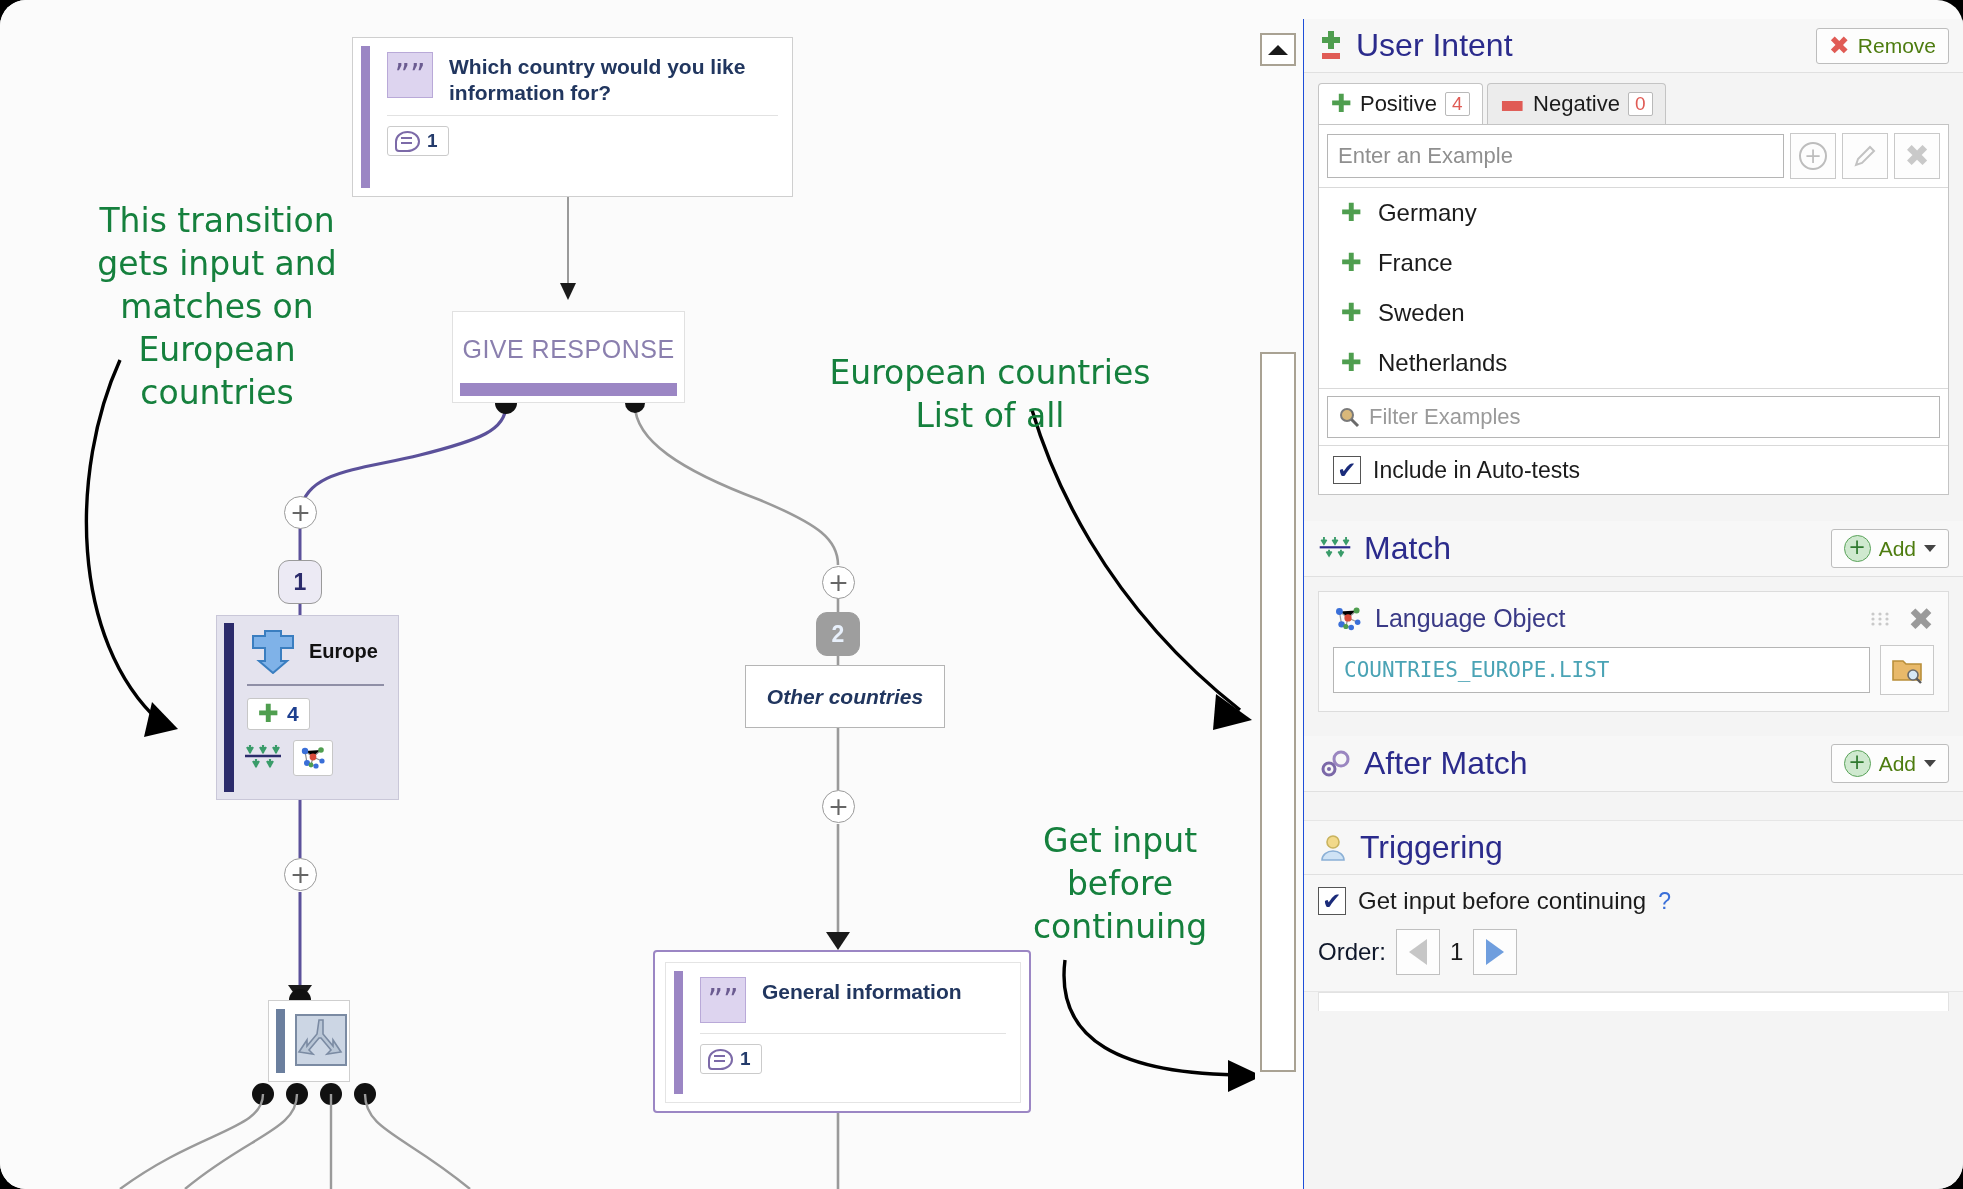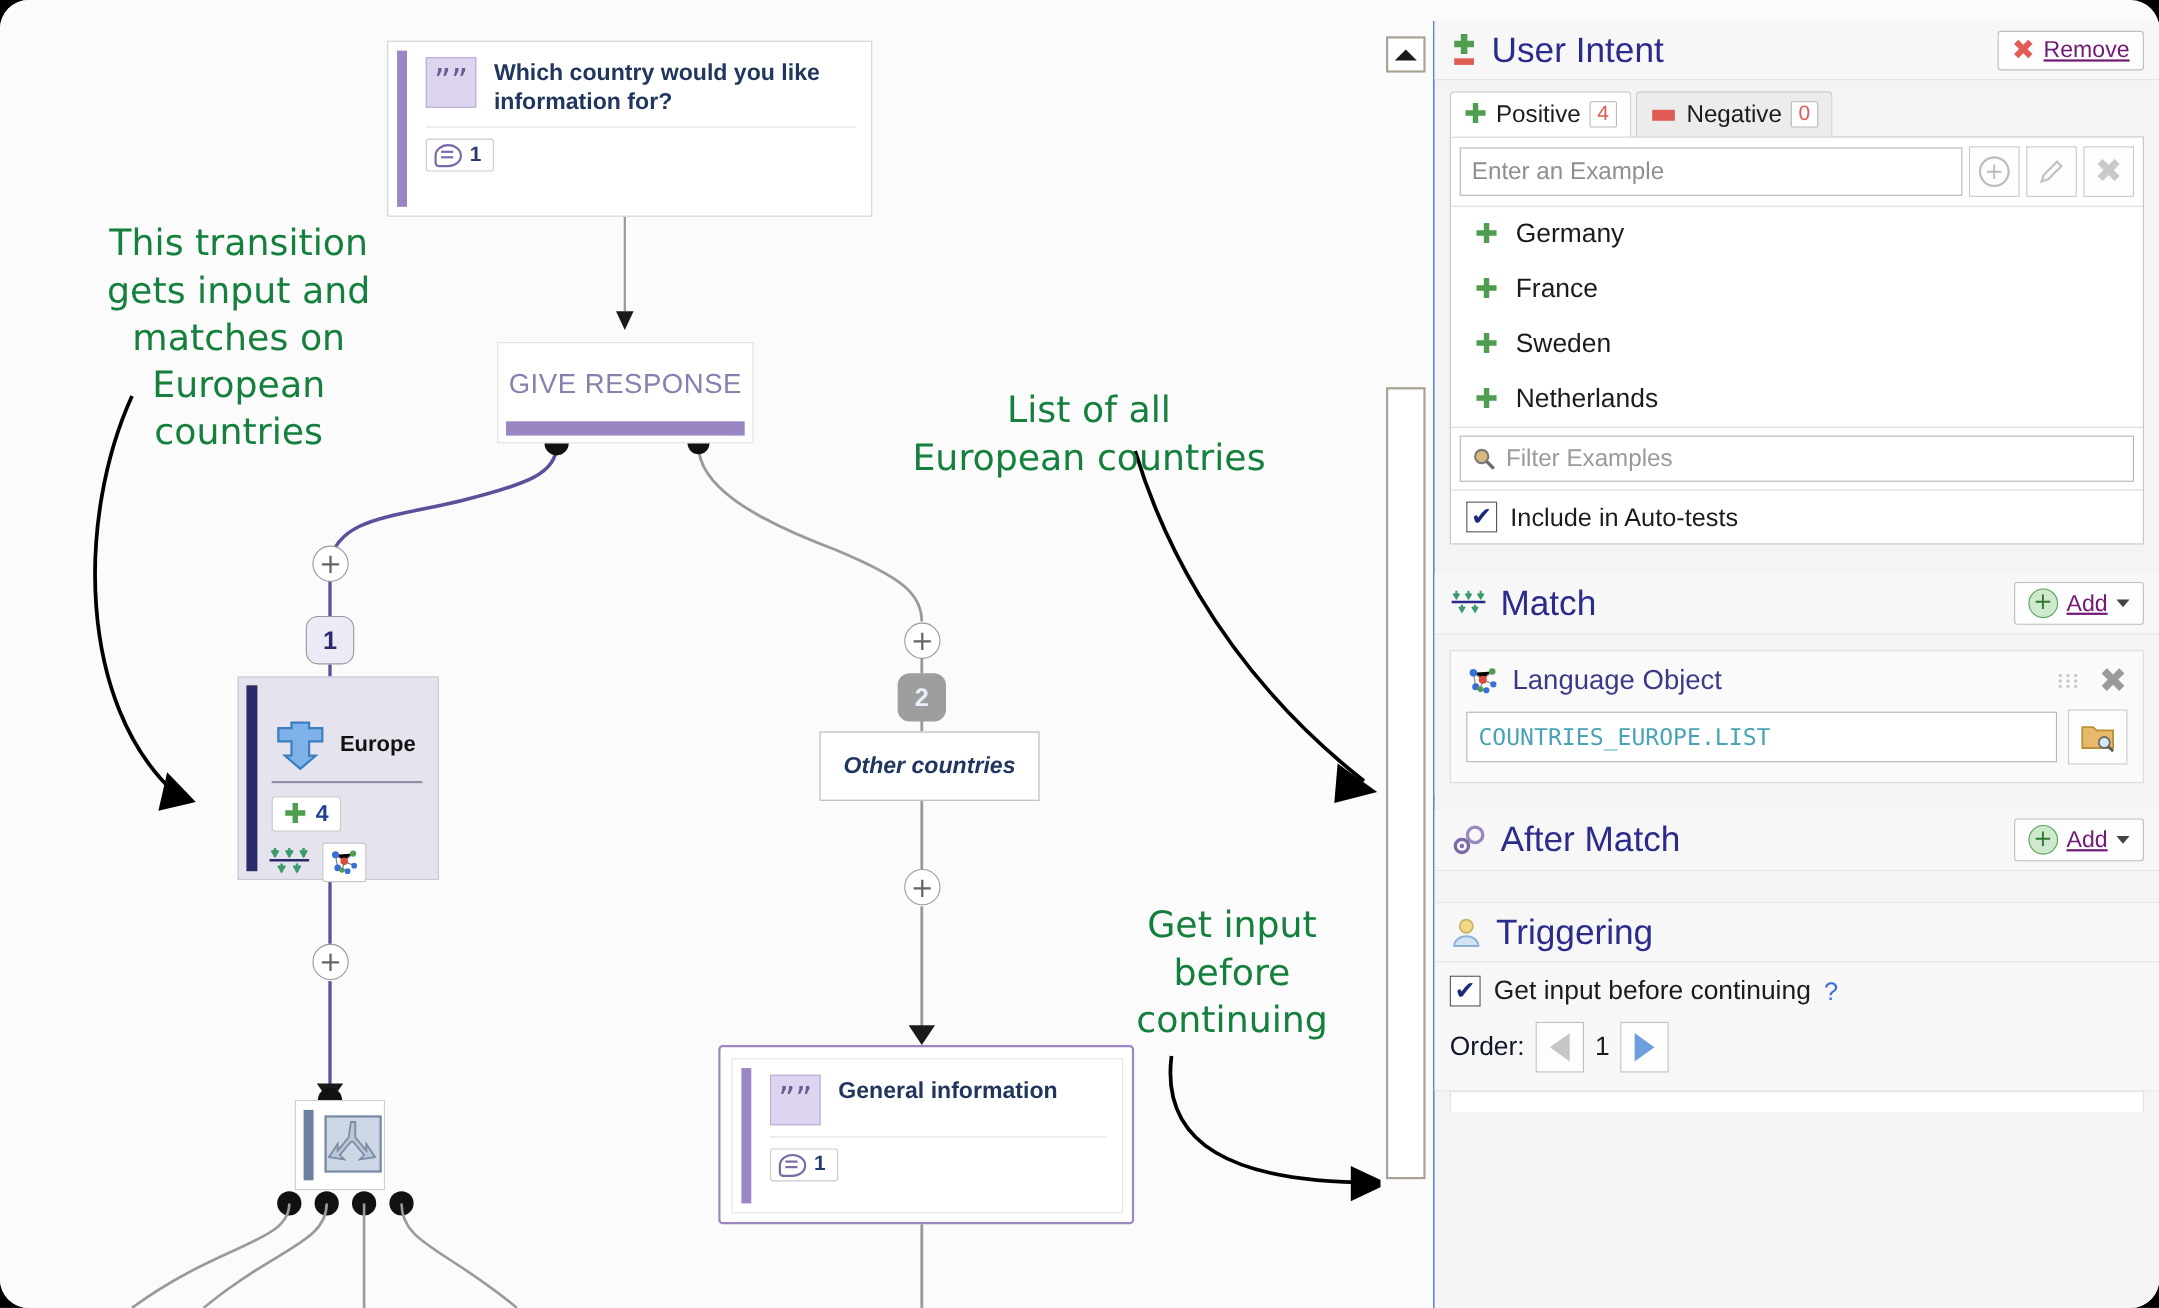--- a/index.html
+++ b/index.html
@@ -60,21 +60,21 @@
     padding-top:23px;font-family:"Liberation Sans",sans-serif;
   }
   #give-response .ul{position:absolute;left:7px;right:7px;bottom:6px;height:13px;background:#9b86c4;}
 
   
   #europe-node{
     left:216px;top:615px;width:183px;height:185px;
     background:#e4e3ee;border:1px solid #c9c7d8;
   }
   #europe-node .lbar{position:absolute;left:7px;top:7px;bottom:7px;width:10px;background:#2b2b6b;}
-  .eu-head{display:flex;align-items:center;gap:10px;padding:12px 6px 0 30px;margin-top:26px;}
+  .eu-head{display:flex;align-items:center;gap:10px;padding:12px 6px 0 30px;}
   .eu-name{font-size:20px;font-weight:bold;color:#111;}
   .eu-div{height:2px;background:#8f8fa6;margin:10px 14px 0 30px;}
   .eu-chip{
     display:inline-flex;align-items:center;gap:8px;background:#fff;border:1px solid #c7c7c7;
     border-radius:3px;padding:3px 10px;margin:12px 0 0 30px;width:max-content;
   }
   .eu-chip .num{font-size:21px;color:#1d3f8f;font-weight:600;}
   .eu-row{display:flex;align-items:center;gap:10px;margin:10px 0 0 26px;}
   .eu-sq{
     width:38px;height:34px;background:#fff;border:1px solid #c7c7c7;border-radius:3px;
@@ -144,21 +144,21 @@
   .sec-head{
     display:flex;align-items:center;justify-content:space-between;
     padding:8px 14px;background:#f7f7f7;border-bottom:1px solid #e0e0e0;
   }
   .sec-title{display:flex;align-items:center;gap:12px;}
   .sec-title .txt{font-size:32px;color:#2b2b8c;font-family:"Liberation Sans",sans-serif;}
   .btn{
     display:inline-flex;align-items:center;gap:8px;background:#fdfdfd;border:1px solid #bdbdbd;
     border-radius:3px;padding:5px 12px;font-size:21px;color:#2a2a2a;
   }
-  .btn .lbl{color:#701a75;text-decoration:underline;}
+  .btn .lbl{color:#4d7c0f;}
   .xred{color:#e05b55;font-size:25px;font-weight:bold;line-height:18px;font-family:"DejaVu Sans",sans-serif;}
   .addcirc{
     width:27px;height:27px;border-radius:50%;background:#cfe9cf;border:1.5px solid #5aa35a;
     color:#2f7a2f;font-size:21px;line-height:23px;text-align:center;font-family:"DejaVu Sans",sans-serif;
     box-sizing:border-box;
   }
   .caret{width:0;height:0;border-left:6px solid transparent;border-right:6px solid transparent;border-top:7px solid #444;}
 
   
   .tabsrow{display:flex;align-items:flex-end;gap:4px;padding:10px 14px 0 14px;}
@@ -383,22 +383,22 @@
     </div>
 
     <div class="hand" style="left:42px;top:200px;width:350px;">
       <div>This transition</div>
       <div>gets input and</div>
       <div>matches on</div>
       <div>European</div>
       <div>countries</div>
     </div>
     <div class="hand" style="left:800px;top:352px;width:380px;">
+      <div>European countries</div>
       <div>List of all</div>
-      <div>European countries</div>
     </div>
     <div class="hand" style="left:1000px;top:820px;width:240px;">
       <div>Get input</div>
       <div>before</div>
       <div>continuing</div>
     </div>
   </div>
 
   <div id="scroll-strip">
     <div id="scroll-up">

